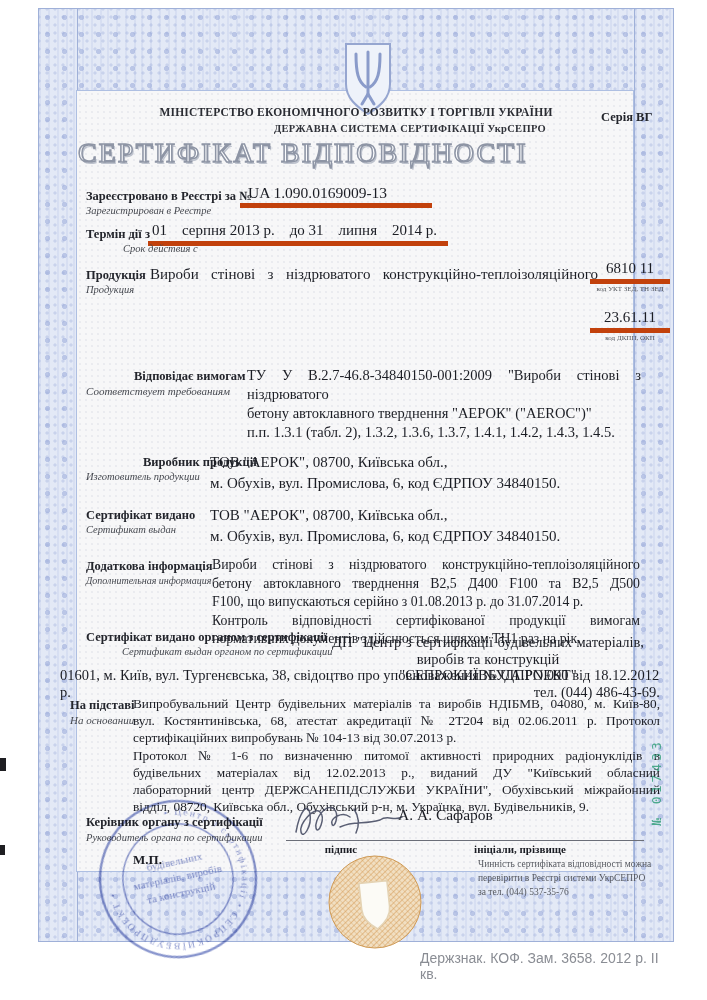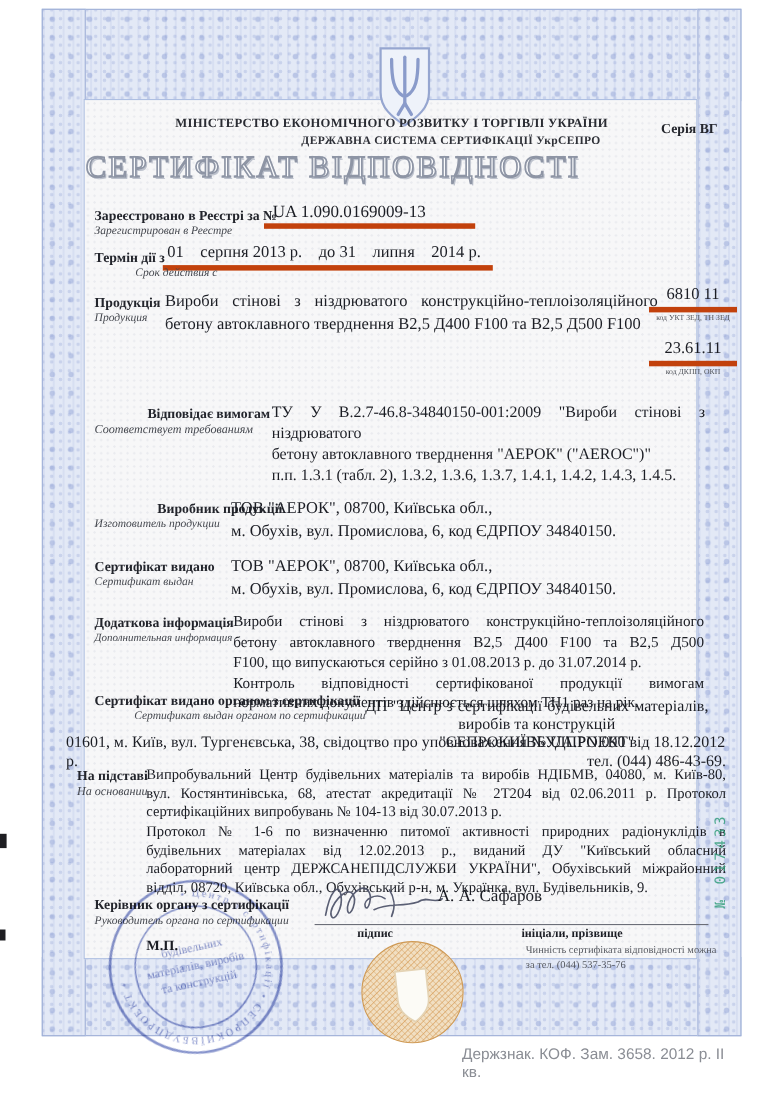--- a/index.html
+++ b/index.html
@@ -78,21 +78,20 @@
   <div class="abs lbl" style="left:86px;top:227px;">Термін дії з</div>
   <div class="abs uline" style="left:148px;top:220px;width:300px;height:21px;">
     <span class="txt" style="padding-left:4px;white-space:pre;">01    серпня 2013 р.    до 31    липня    2014 р.</span>
   </div>
   <div class="abs lbl-ru" style="left:86px;top:243px;margin-left:37px;">Срок действия с</div>
 
   <div class="abs lbl" style="left:86px;top:268px;">Продукція</div>
   <div class="abs lbl-ru" style="left:86px;top:284px;">Продукция</div>
   <div class="abs" style="left:150px;top:264px;width:448px;">
     <div class="txt jl">Вироби стінові з ніздрюватого конструкційно-теплоізоляційного</div>
-    <div class="txt">бетону автоклавного тверднення В2,5 Д400 F100 та В2,5 Д500 F100</div>
   </div>
   <div class="abs" style="left:590px;top:258px;width:80px;">
     <div class="txt uline" style="text-align:center;">6810 11</div>
     <div class="cap" style="margin-top:1px;">код УКТ ЗЕД, ТН ЗЕД</div>
     <div class="txt uline" style="text-align:center;margin-top:14px;">23.61.11</div>
     <div class="cap" style="margin-top:1px;">код ДКПП, ОКП</div>
   </div>
 
   <div class="abs lbl" style="left:86px;top:369px;margin-left:48px;">Відповідає вимогам</div>
   <div class="abs lbl-ru" style="left:86px;top:385px;font-size:11px;">Соответствует требованиям</div>
@@ -189,20 +188,21 @@
       </pattern>
     </defs>
     <circle cx="50" cy="50" r="46" fill="url(#h1)"></circle>
     <circle cx="50" cy="50" r="46" fill="url(#h2)" opacity="0.8"></circle>
     <circle cx="50" cy="50" r="46" fill="none" stroke="#cf9a55" stroke-width="1"></circle>
     <path d="M36,30 h28 v26 c0,11 -8,17 -14,21 c-6,-4 -14,-10 -14,-21 z" fill="#fcfbf6" stroke="#e4d3b4" stroke-width="1.5" transform="rotate(-6 50 50)"></path>
   </svg>
 
   <div class="abs verify" style="left:478px;top:857px;width:205px;">
     <div>Чинність сертифіката відповідності можна</div>
+    <div>перевірити в Реєстрі системи УкрСЕПРО</div>
     <div>за тел. (044) 537-35-76</div>
   </div>
 
   <div class="abs serial" style="left:596px;top:775px;width:120px;text-align:center;">№ 017433</div>
 
   <div class="abs printinfo" style="left:420px;top:950px;width:250px;">Держзнак. КОФ. Зам. 3658. 2012 р. ІІ кв.</div>
 
   <div class="scan-mark" style="left:0;top:758px;width:6px;height:13px;"></div>
   <div class="scan-mark" style="left:0;top:845px;width:5px;height:10px;"></div>
 

